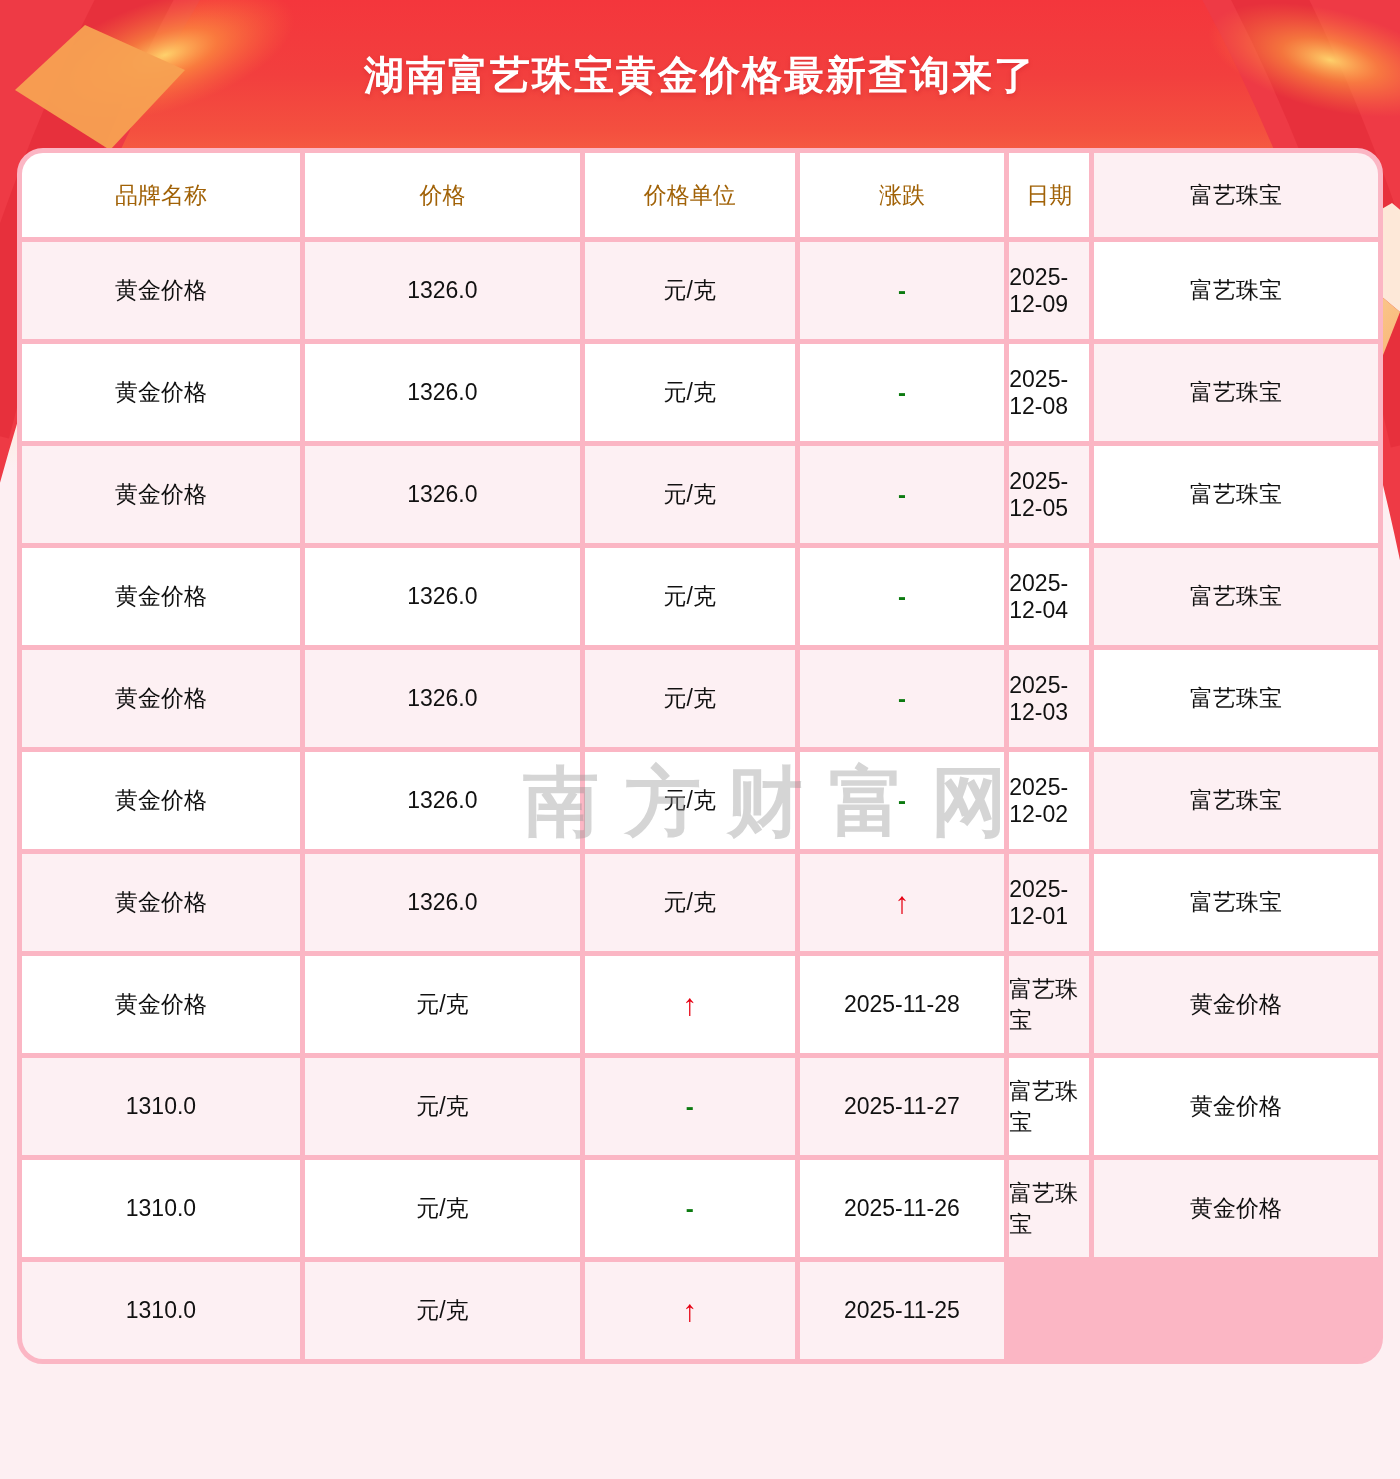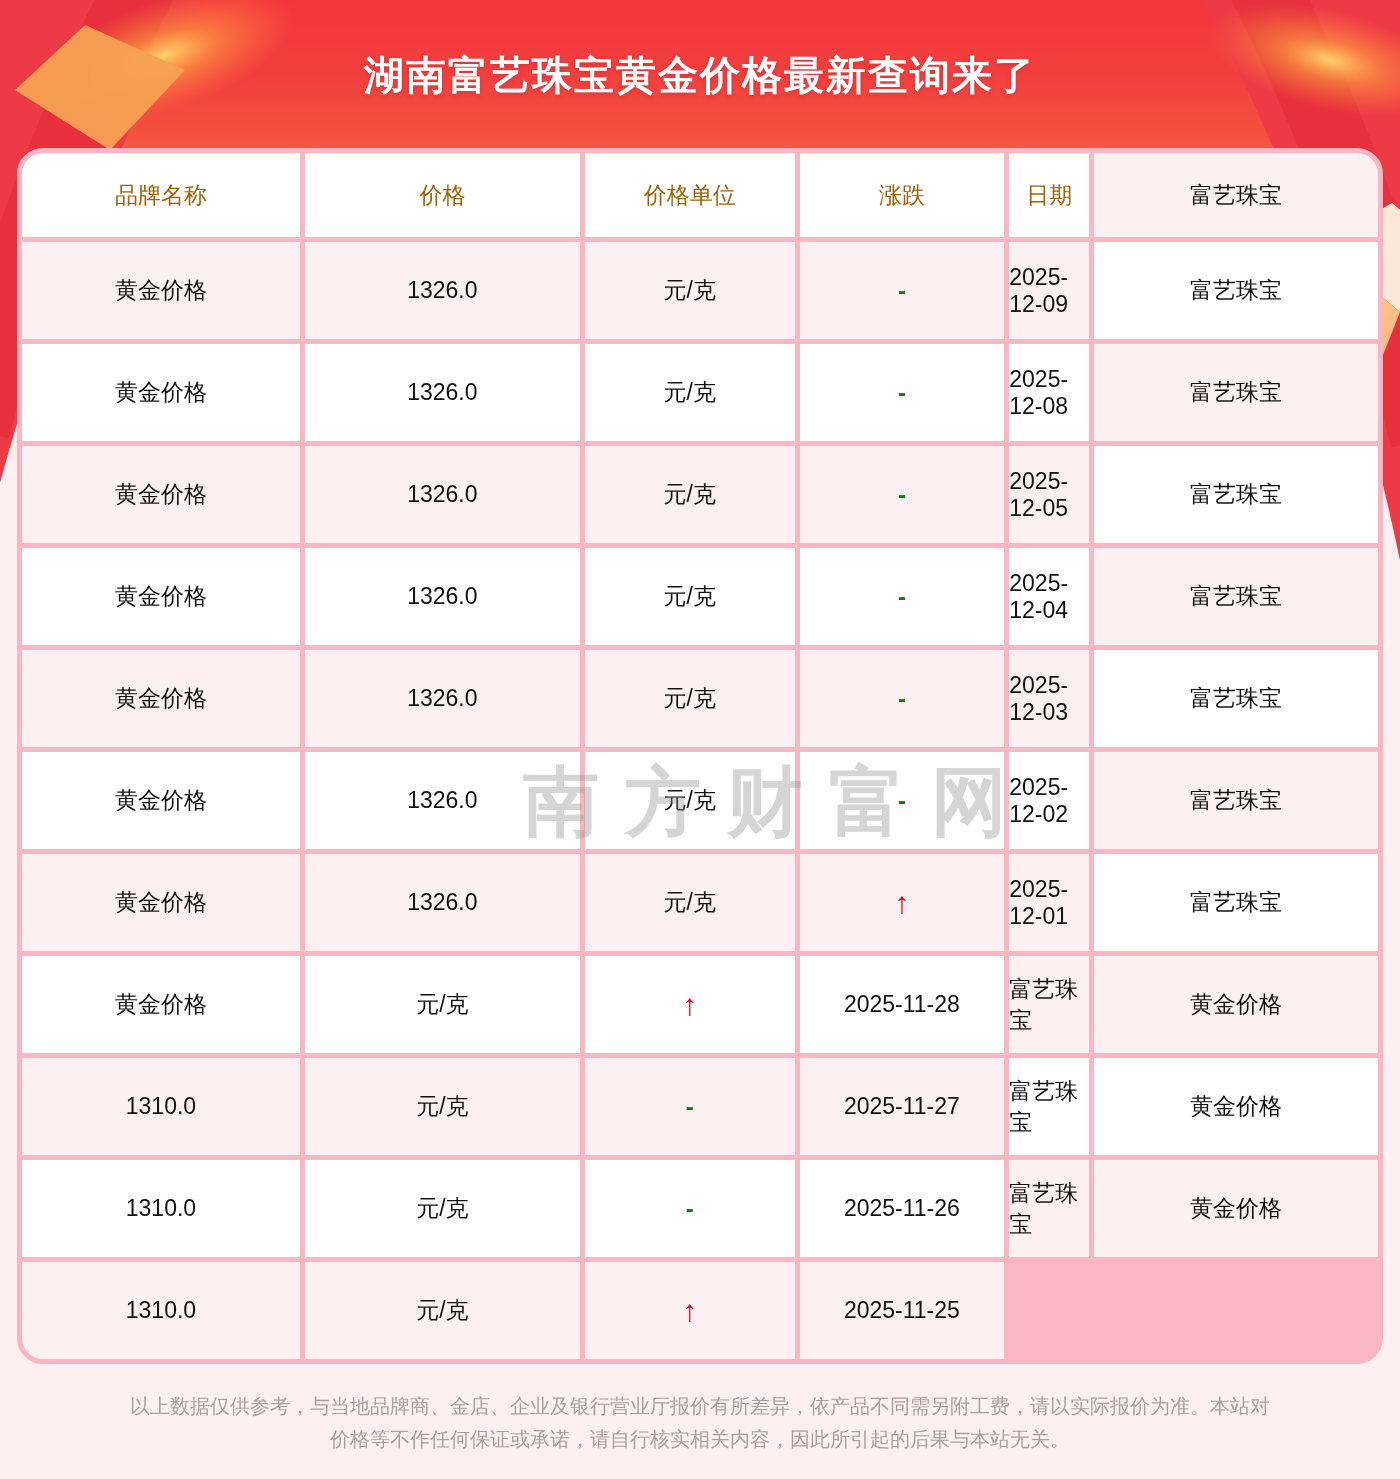--- a/index.html
+++ b/index.html
@@ -163,18 +163,14 @@
       <div class="td col-price alt">1310.0</div>
       <div class="td col-unit alt">元/克</div>
       <div class="td col-change alt up" style="color: rgb(230, 0, 18);">↑</div>
       <div class="td col-date alt">2025-11-25</div>
     </div>
 
   <div class="watermark">
     <div class="wm-cjk">南方财富网</div>
   </div>
 
-  <div class="footer">
-    <div>以上数据仅供参考，与当地品牌商、金店、企业及银行营业厅报价有所差异，依产品不同需另附工费，请以实际报价为准。本站对</div>
-    <div>价格等不作任何保证或承诺，请自行核实相关内容，因此所引起的后果与本站无关。</div>
-  </div>
 
 </div>
 
 </body></html>

